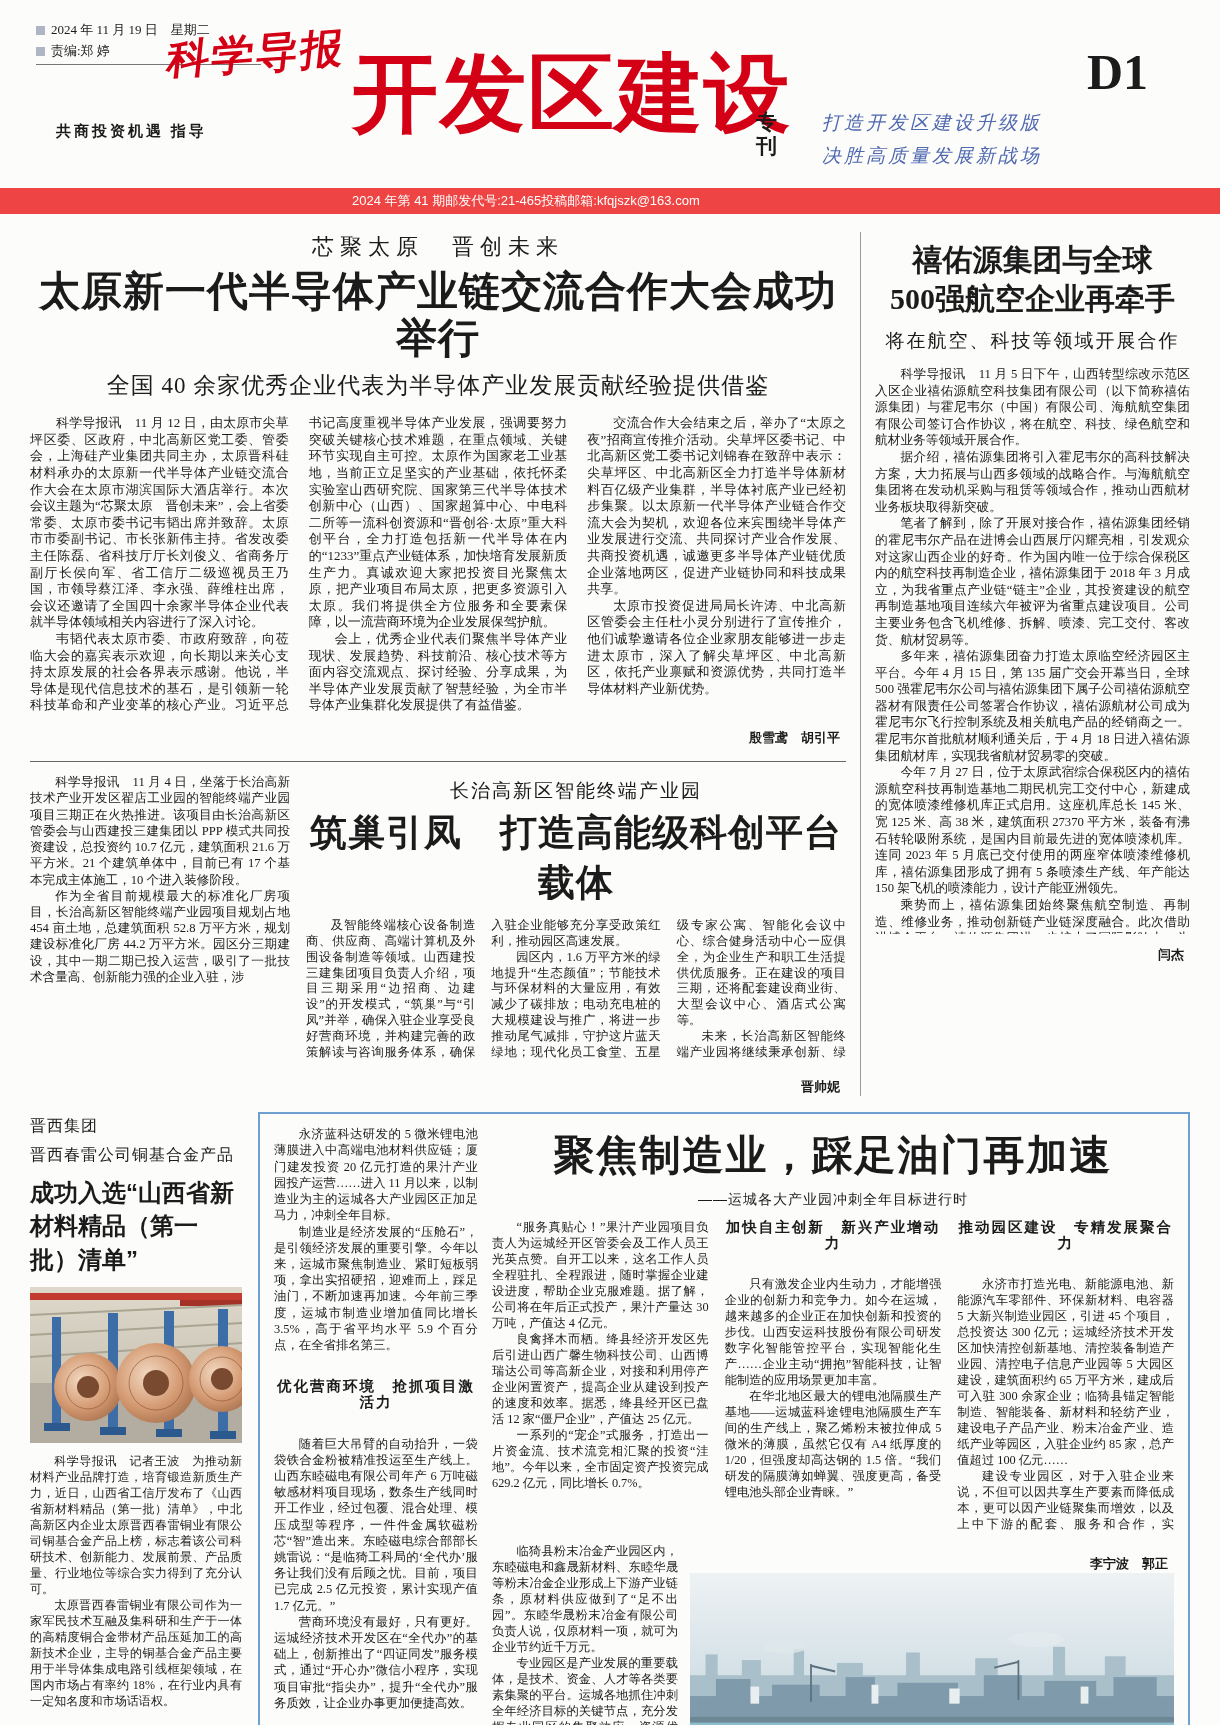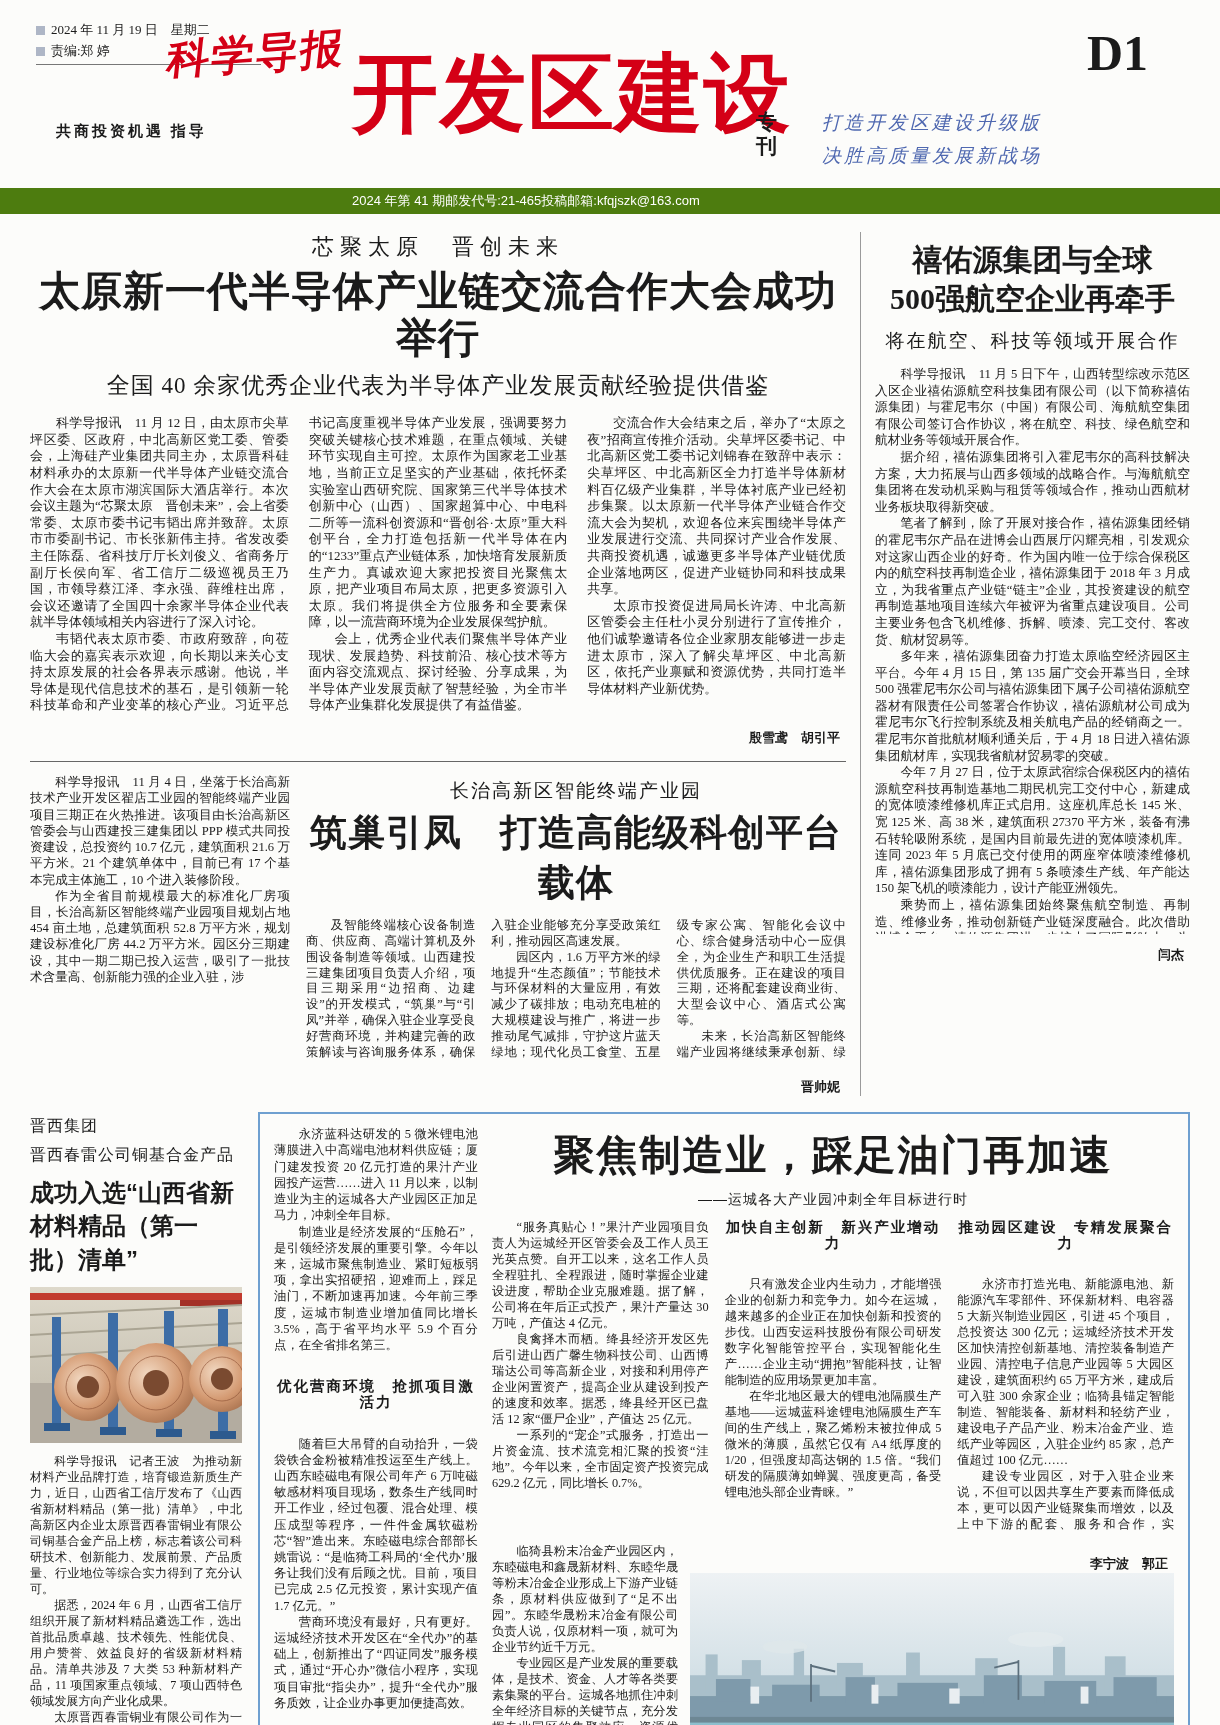--- a/index.html
+++ b/index.html
@@ -11,26 +11,26 @@
   .hdr-row{display:flex;align-items:center;gap:6px;line-height:1.6;}
   .sq{width:9px;height:9px;background:#aeb6c6;display:inline-block;flex:0 0 auto;}
   .hdr-rule{border-bottom:1px solid #777;width:225px;margin-top:2px;}
   .masthead{position:absolute;left:168px;top:26px;color:#d40016;font-size:42px;font-weight:bold;
             transform:skewX(-10deg) rotate(-4deg);letter-spacing:2px;white-space:nowrap;}
   .guidance{position:absolute;left:56px;top:122px;font-size:15px;font-weight:bold;letter-spacing:3px;}
   .edition-title{position:absolute;left:352px;top:51px;color:#d40016;font-size:86px;font-weight:bold;
                  line-height:1;letter-spacing:2px;font-family:"Liberation Serif",serif;}
   .edition-sub{position:absolute;left:756px;top:110px;font-size:21px;font-weight:bold;line-height:1.15;
                display:flex;flex-direction:column;}
-  .page-label{position:absolute;right:72px;top:24px;font-size:50px;font-weight:bold;
+  .page-label{position:absolute;right:72px;top:43px;font-size:50px;font-weight:bold;
               font-family:"Liberation Serif",serif;}
   .slogan{position:absolute;right:178px;top:106px;color:#4f68b0;font-size:19px;line-height:1.75;
           letter-spacing:3px;text-align:left;font-style:italic;}
   
-  .bar{height:26px;background:#4d7c0f;color:#fff;font-size:13px;display:flex;align-items:center;
+  .bar{height:26px;background:#ef4444;color:#fff;font-size:13px;display:flex;align-items:center;
        font-family:"Liberation Sans",sans-serif;}
   .bar span{white-space:nowrap;}
   .bar span:first-child{margin-left:352px;}
   
   .content{padding:18px 30px 0 30px;}
   .row1{display:flex;gap:14px;}
   .r1-left{width:816px;flex:0 0 auto;}
   .vrule{width:1px;background:#9a9a9a;flex:0 0 auto;}
   .r1-right{flex:1;min-width:0;}
   p.para{margin:0;text-indent:2em;}
@@ -227,21 +227,20 @@
           <circle cx="192" cy="92" r="11" fill="#7a4a30"></circle>
           <g stroke="#8a4f33" stroke-width="1" fill="none" opacity="0.6">
             <circle cx="58" cy="100" r="22"></circle>
               <circle cx="126" cy="96" r="27"></circle>
               <circle cx="192" cy="92" r="22"></circle>
           </g>
         </svg>
 
         <div class="jx-body">
             <p class="para">科学导报讯　记者王波　为推动新材料产业品牌打造，培育锻造新质生产力，近日，山西省工信厅发布了《山西省新材料精品（第一批）清单》，中北高新区内企业太原晋西春雷铜业有限公司铜基合金产品上榜，标志着该公司科研技术、创新能力、发展前景、产品质量、行业地位等综合实力得到了充分认可。</p>
-            <p class="para">据悉，2024 年 6 月，山西省工信厅组织开展了新材料精品遴选工作，选出首批品质卓越、技术领先、性能优良、用户赞誉、效益良好的省级新材料精品。清单共涉及 7 大类 53 种新材料产品，11 项国家重点领域、7 项山西特色领域发展方向产业化成果。</p>
             <p class="para">太原晋西春雷铜业有限公司作为一家军民技术互融及集科研和生产于一体的高精度铜合金带材产品压延加工的高新技术企业，主导的铜基合金产品主要用于半导体集成电路引线框架领域，在国内市场占有率约 18%，在行业内具有一定知名度和市场话语权。</p>
           </div>
       </div>
 
       <div class="box">
         <div class="box-c1">
           <div>
               <p class="para">永济蓝科达研发的 5 微米锂电池薄膜进入中高端电池材料供应链；厦门建发投资 20 亿元打造的果汁产业园投产运营……进入 11 月以来，以制造业为主的运城各大产业园区正加足马力，冲刺全年目标。</p>
               <p class="para">制造业是经济发展的“压舱石”，是引领经济发展的重要引擎。今年以来，运城市聚焦制造业、紧盯短板弱项，拿出实招硬招，迎难而上，踩足油门，不断加速再加速。今年前三季度，运城市制造业增加值同比增长 3.5%，高于省平均水平 5.9 个百分点，在全省排名第三。</p>
             </div>

